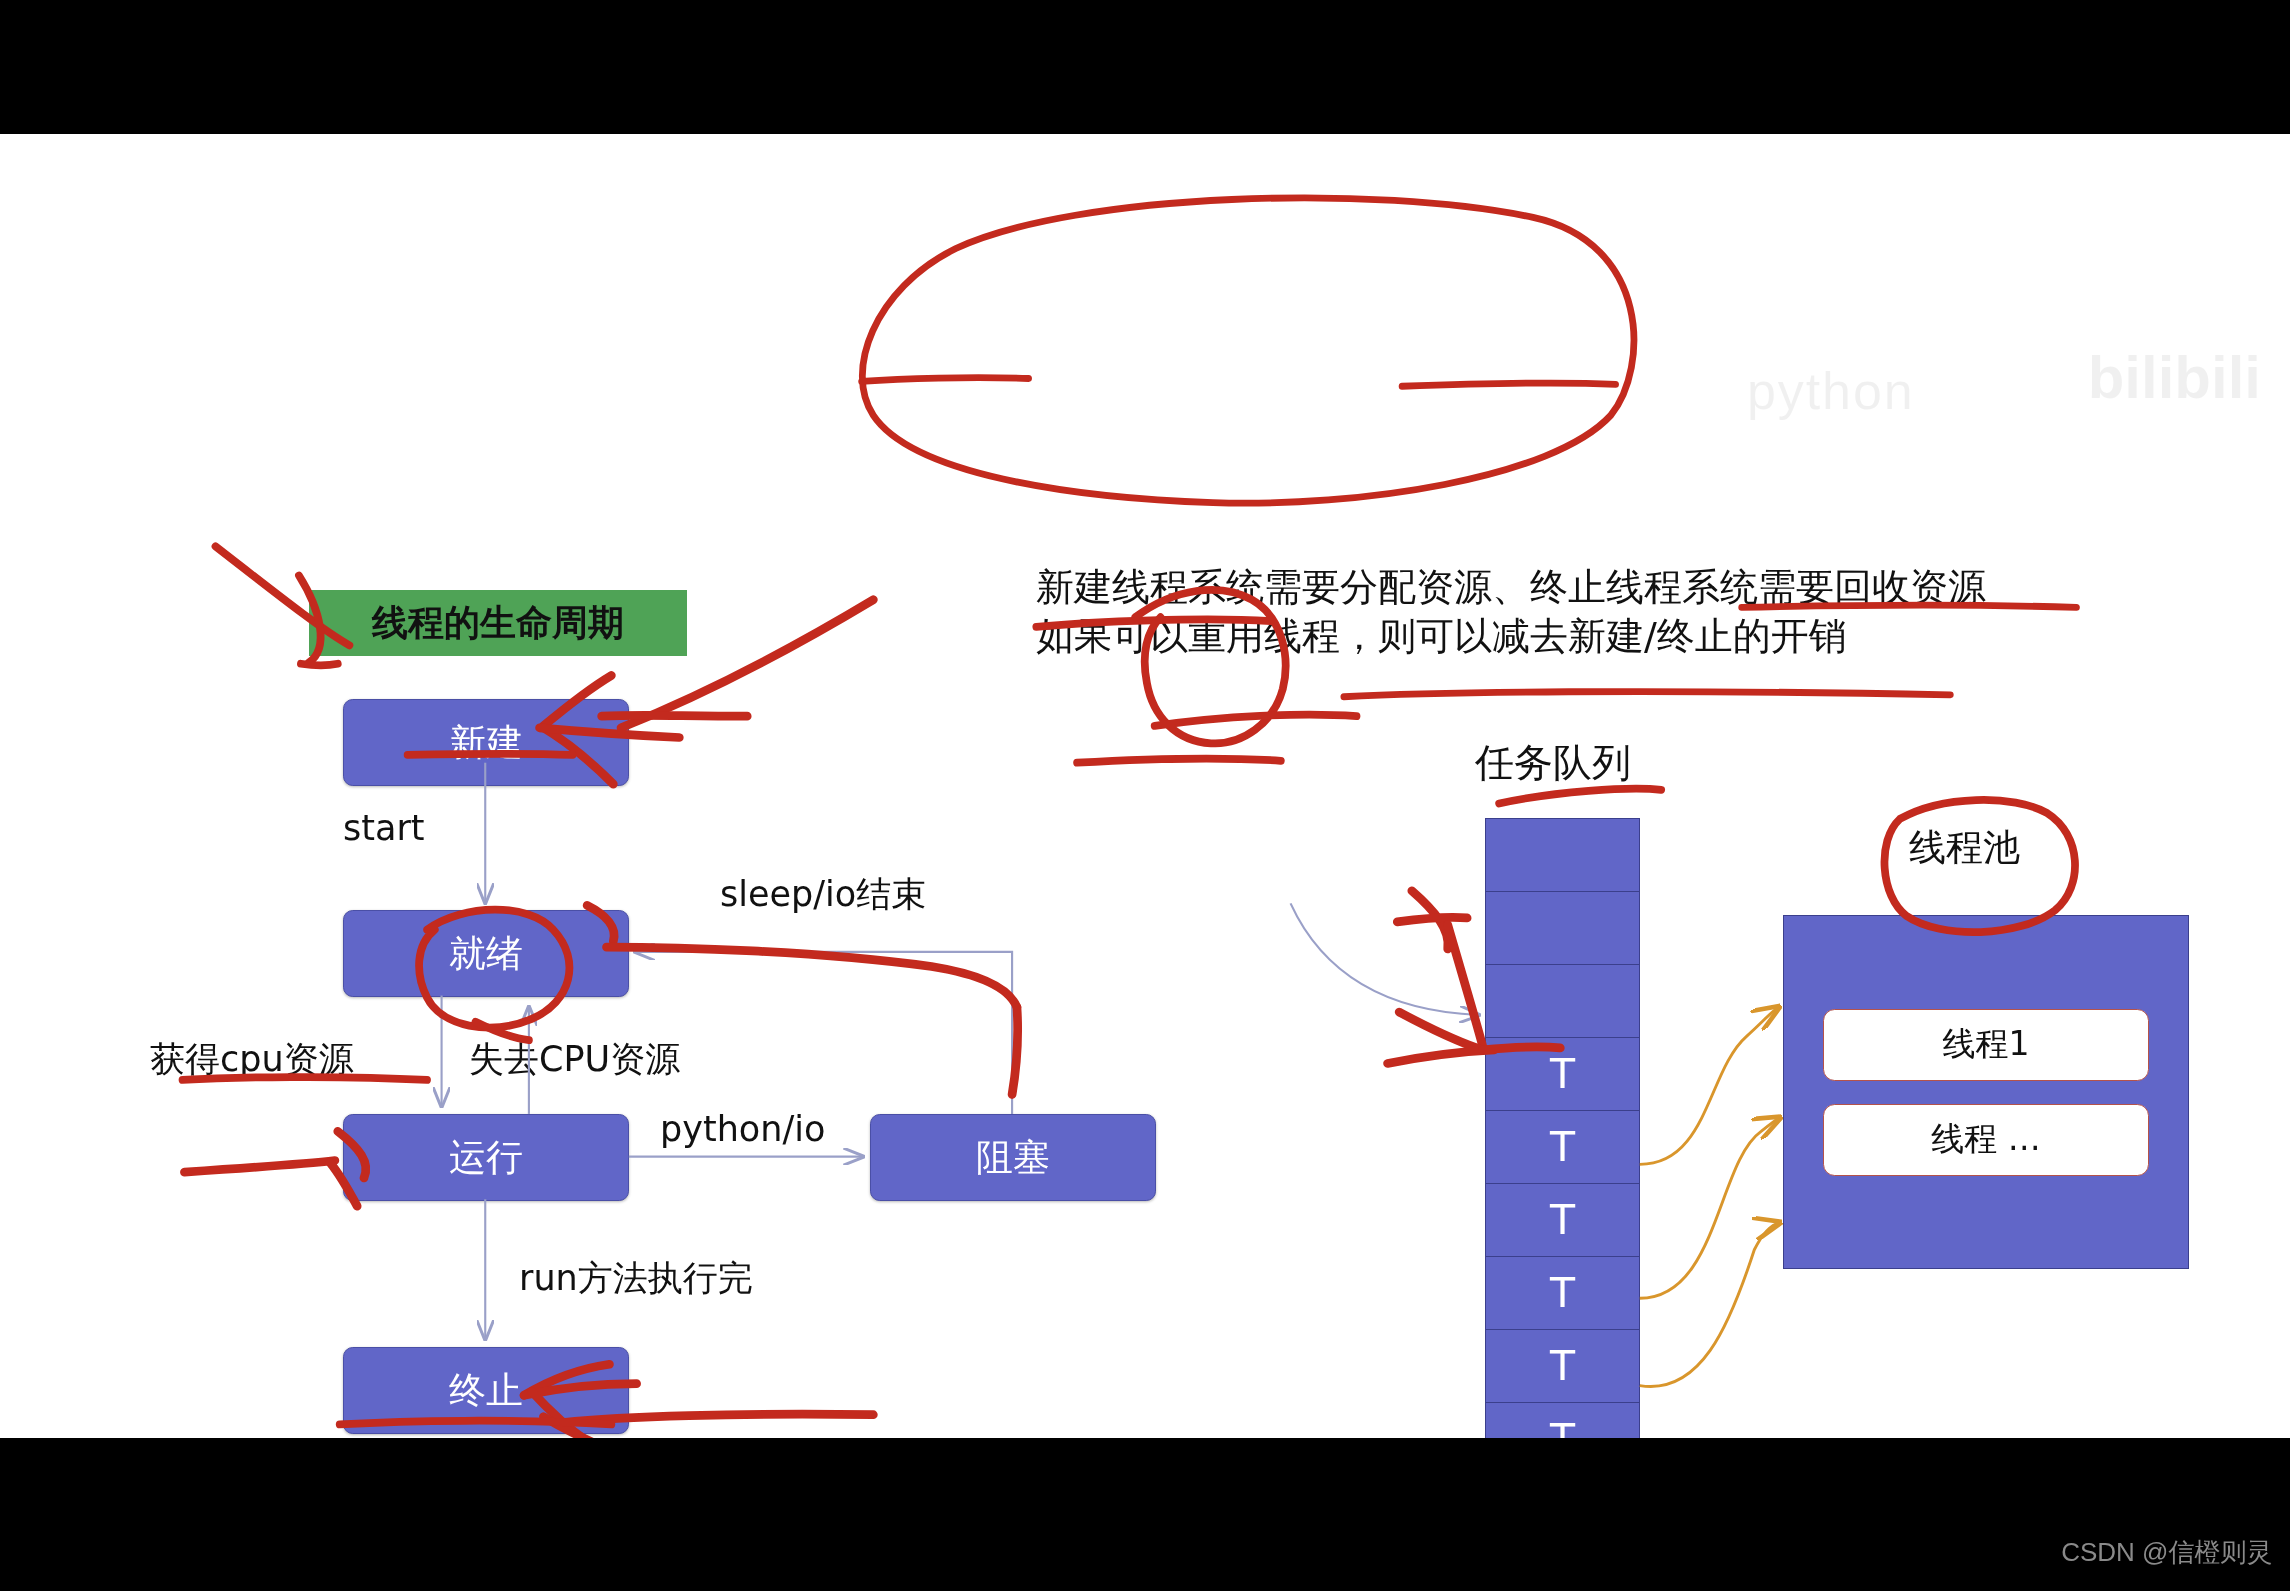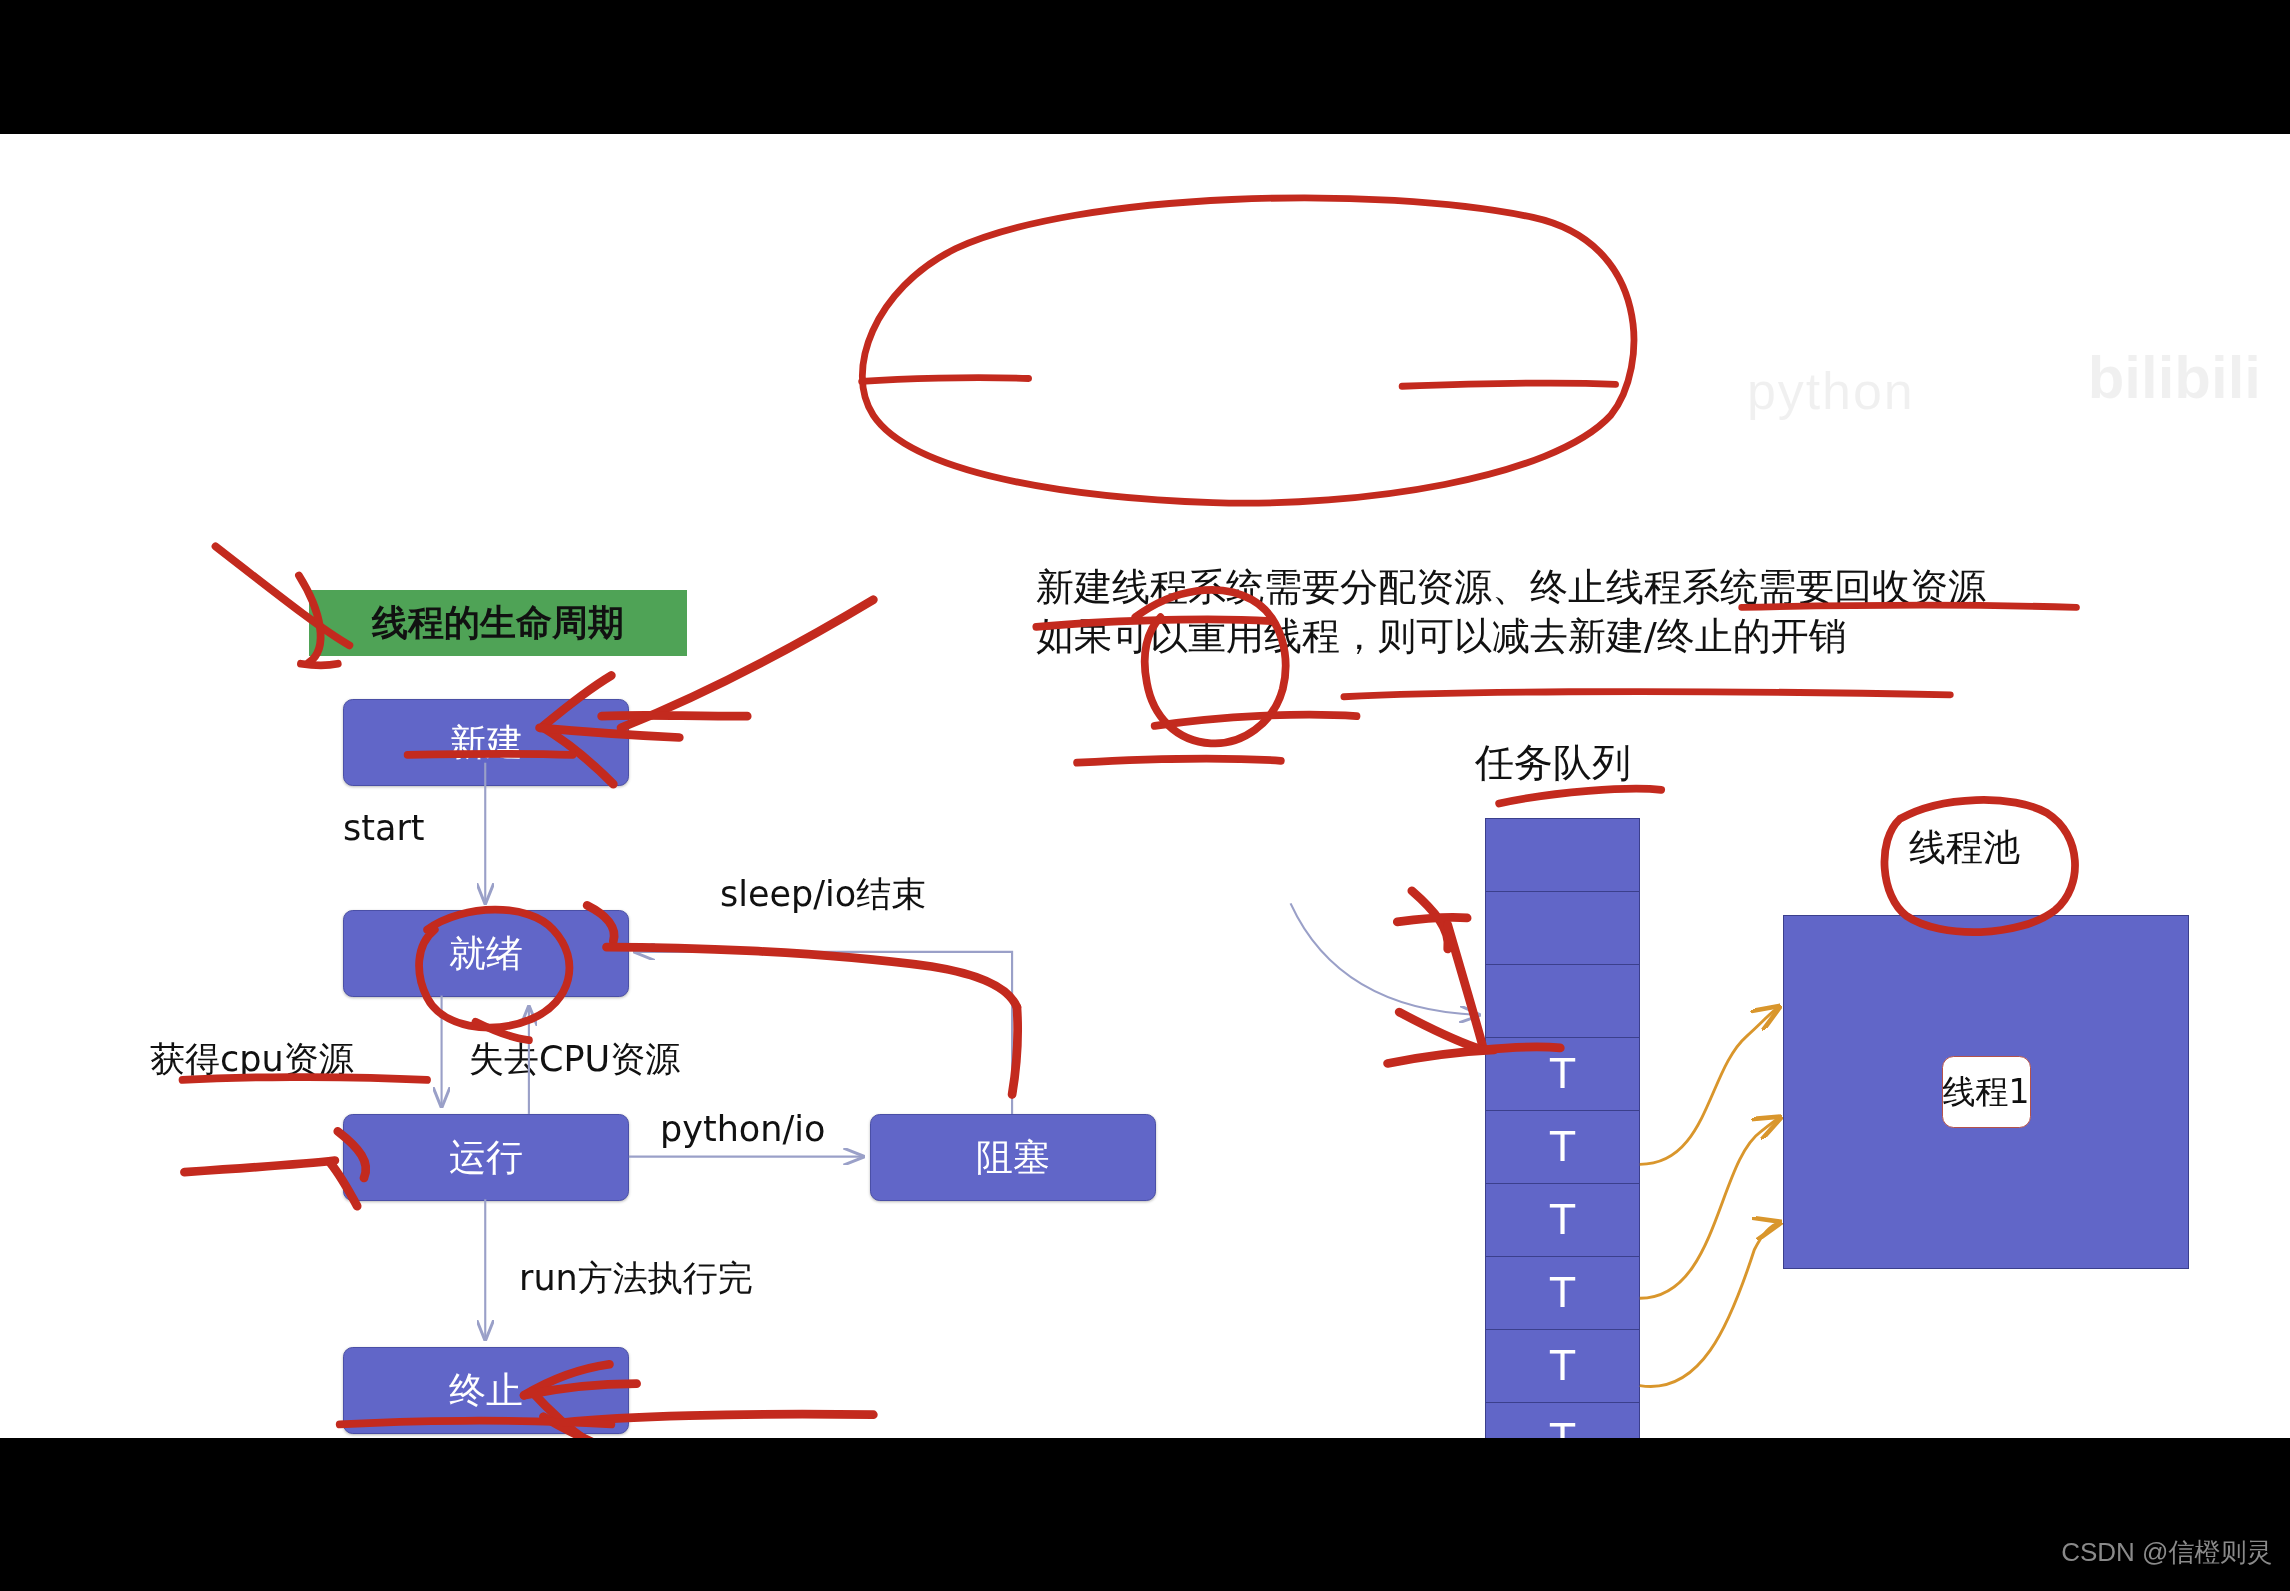--- a/index.html
+++ b/index.html
@@ -71,21 +71,21 @@
       border:1.5px solid #3b3f8c;background:#6166c8;}
   #task-queue .queue-cell{height:72px;border-bottom:1.5px solid #3b3f8c;
       display:flex;align-items:center;justify-content:center;color:#fff;font-size:41px;
       font-family:"DejaVu Sans","Liberation Sans",sans-serif;}
   #task-queue .queue-cell:last-child{border-bottom:none;}
 
   
   #thread-pool{position:absolute;left:1783px;top:781px;width:406px;height:354px;
       background:#6166c8;border:1.5px solid #3b3f8c;
       display:flex;flex-direction:column;justify-content:center;gap:23px;padding:0 39px;
-      box-sizing:border-box;align-items:center;}
+      box-sizing:border-box;}
   #thread-pool .thread-item{height:70px;background:#fff;border:1.9px solid #b5524a;border-radius:11.6px;
       display:flex;align-items:center;justify-content:center;color:#111;font-size:33px;
       font-family:"DejaVu Sans","Liberation Sans",sans-serif;}
 
   
   #connector-layer,#ink-layer{position:absolute;left:0;top:0;width:2290px;height:1304px;
       pointer-events:none;}
   #connector-layer{z-index:2;}
   #ink-layer{z-index:5;}
 </style>
@@ -135,20 +135,21 @@
       <div class="queue-cell">T</div>
       <div class="queue-cell">T</div>
       <div class="queue-cell">T</div>
       <div class="queue-cell">T</div>
       <div class="queue-cell">T</div>
       <div class="queue-cell">T</div>
     </div>
 
     <div id="thread-pool">
       <div class="thread-item">线程1</div>
+      <div class="thread-item">线程 …</div>
     </div>
 
     <svg id="connector-layer" viewBox="0 0 2360 1344">
       <defs>
         <marker id="ah-gray" markerWidth="10" markerHeight="8" refX="9" refY="4" orient="auto">
           <path d="M0,0 L10,4 L0,8" fill="none" stroke="#9aa0c8" stroke-width="1.4"></path>
         </marker>
         <marker id="ah-orange" markerWidth="10" markerHeight="8" refX="9" refY="4" orient="auto">
           <path d="M0,0 L10,4 L0,8" fill="none" stroke="#d9962c" stroke-width="1.6"></path>
         </marker>

